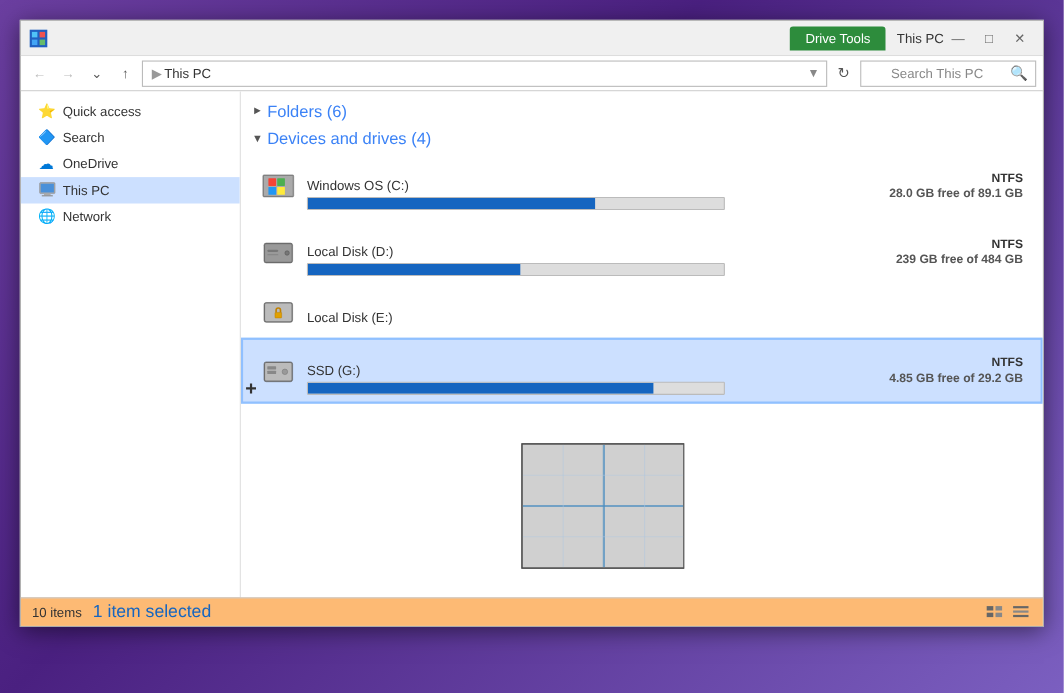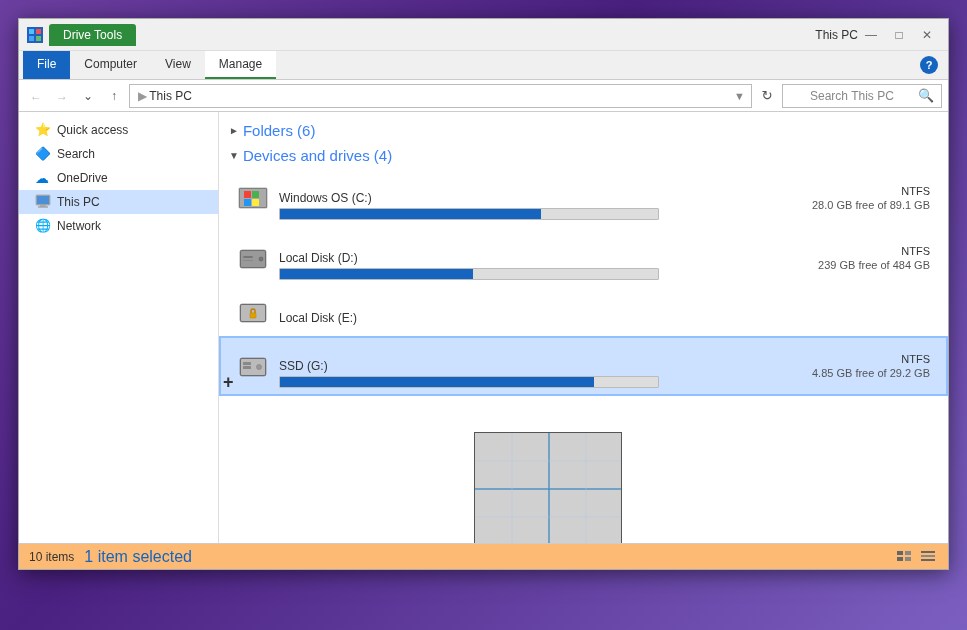--- a/index.html
+++ b/index.html
@@ -36,20 +36,21 @@
       width: 16px; height: 16px;
       background: #2060c0;
       margin-right: 6px;
       display: flex; align-items: center; justify-content: center;
     }
     .title-bar-tabs {
       display: flex;
       align-items: flex-end;
       gap: 0;
       flex: 1;
+      justify-content: flex-end;
     }
     .tab-active {
       background: #2d8c3c;
       color: white;
       padding: 4px 14px;
       font-size: 12px;
       border-radius: 3px 3px 0 0;
       font-weight: 500;
     }
     .title-text {
@@ -243,20 +244,21 @@
     }
     .progress-bar-fill {
       height: 100%;
       background: #1565c0;
     }
     .drive-meta {
       text-align: right;
       font-size: 11px;
       color: #555;
       min-width: 180px;
+      font-weight: bold;
     }
     .drive-fs {
       font-size: 11px;
       color: #333;
       margin-bottom: 2px;
     }
     .drive-space {
       font-size: 11px;
       color: #555;
     }
@@ -324,32 +326,20 @@
       <div class="tab-active">Drive Tools</div>
     </div>
     <span class="title-text">This PC</span>
     <div class="window-controls">
       <button class="win-btn">—</button>
       <button class="win-btn">□</button>
       <button class="win-btn close">✕</button>
     </div>
   </div>
 
-  <div class="ribbon">
-    <div class="ribbon-tabs">
-      <div class="ribbon-tab file">File</div>
-      <div class="ribbon-tab">Computer</div>
-      <div class="ribbon-tab">View</div>
-      <div class="ribbon-tab active">Manage</div>
-      <div style="flex:1"></div>
-      <div style="display:flex;align-items:center;margin-right:6px;">
-        <div style="width:18px;height:18px;background:#1565c0;border-radius:50%;color:white;display:flex;align-items:center;justify-content:center;font-size:11px;font-weight:bold;cursor:pointer;">?</div>
-      </div>
-    </div>
-  </div>
 
   <div class="address-bar">
     <button class="nav-btn disabled">←</button>
     <button class="nav-btn disabled">→</button>
     <button class="nav-btn">⌄</button>
     <button class="nav-btn">↑</button>
     <div class="address-path">
       <span class="path-sep">▶</span>
       <span class="path-item">This PC</span>
       <span style="flex:1"></span>

